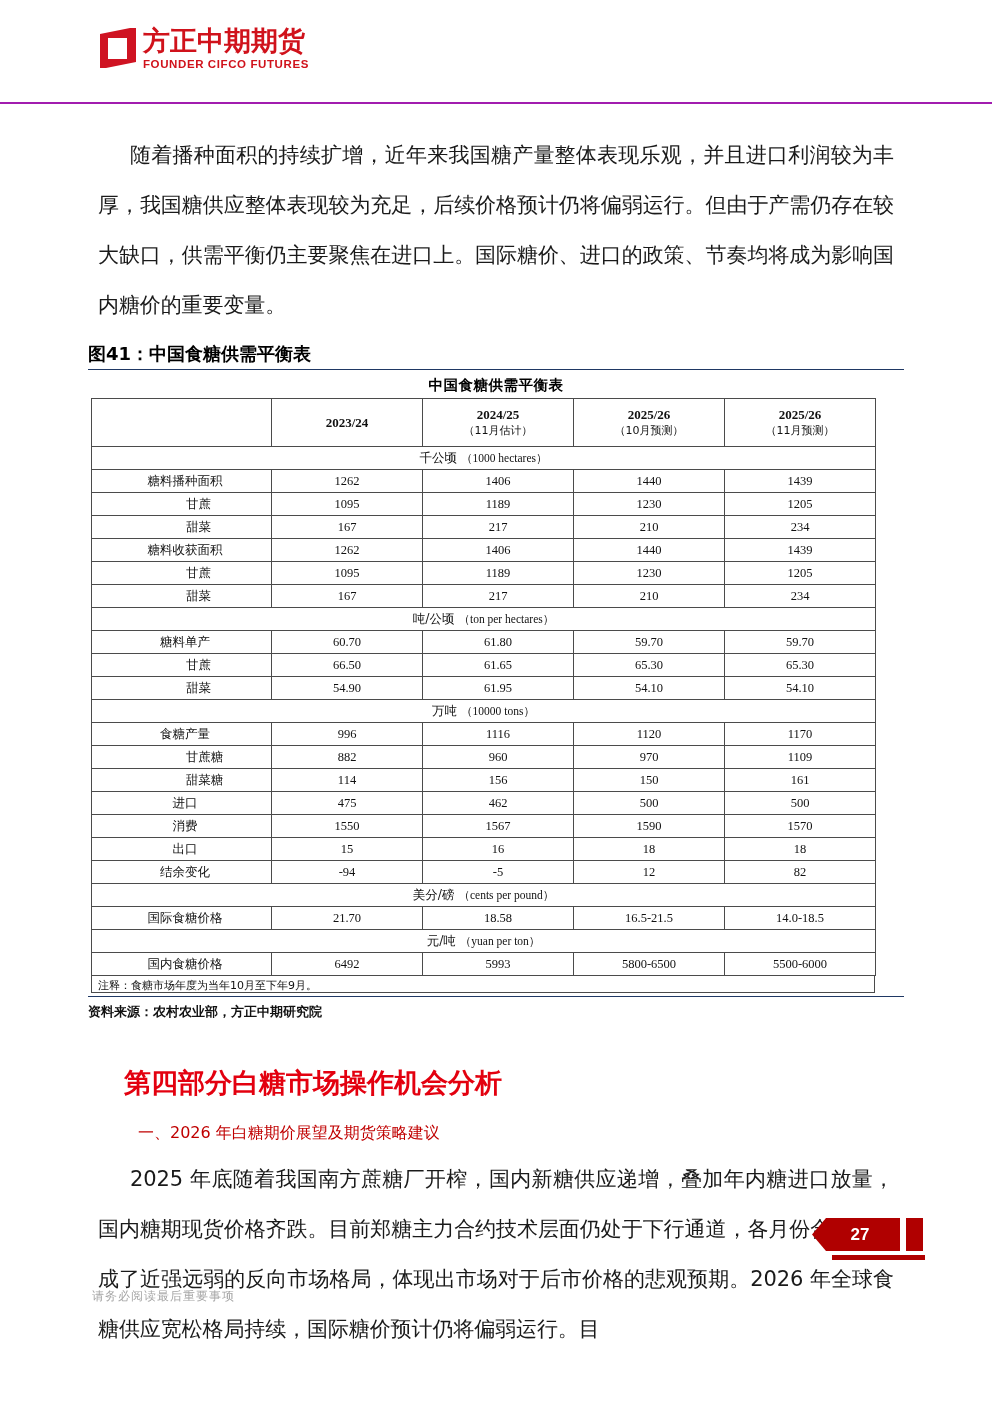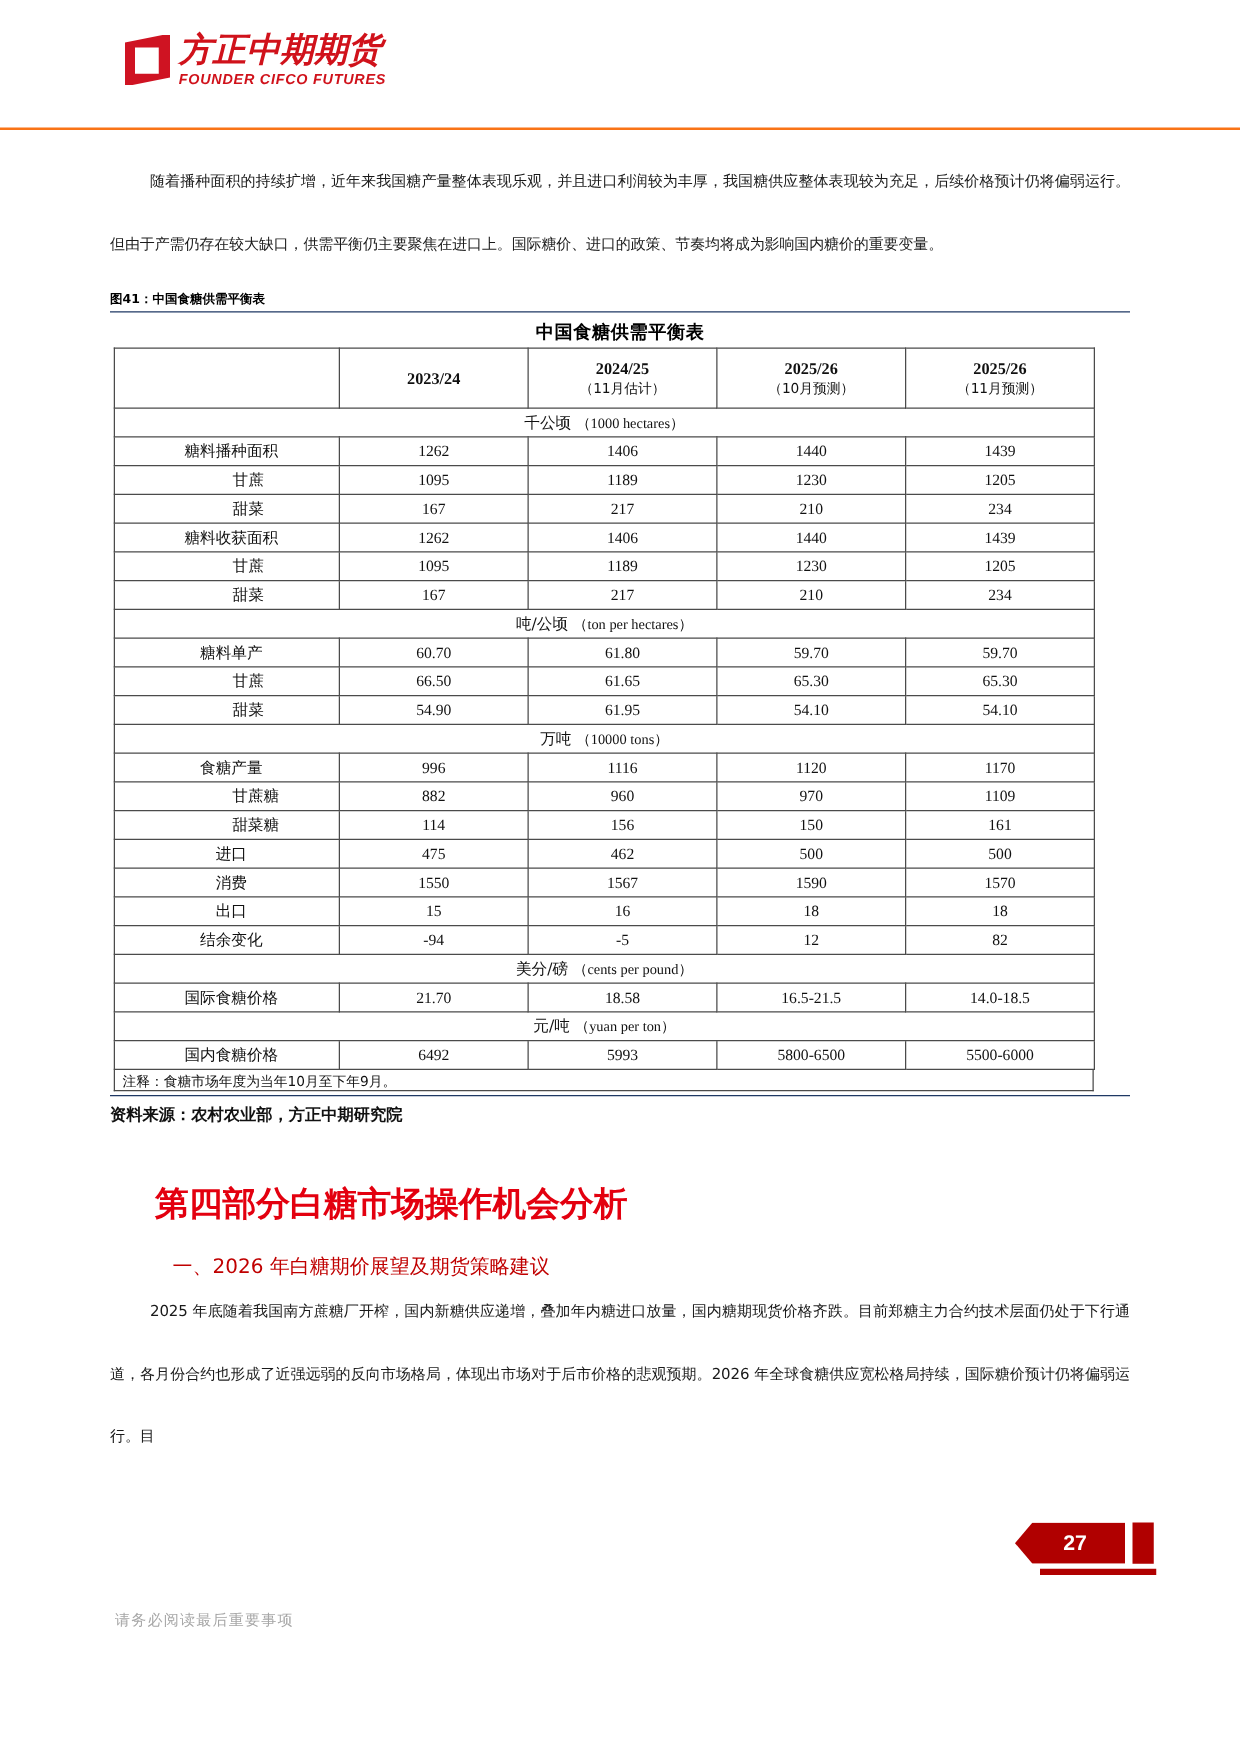--- a/index.html
+++ b/index.html
@@ -16,22 +16,21 @@
     overflow: hidden;
   }
 
   
   .page-header {
     position: absolute;
     top: 0; left: 0;
     width: 992px;
     height: 104px;
     box-sizing: border-box;
-    border-bottom: 2px solid #f97316;
-    font-style: italic;
+    border-bottom: 2px solid #a21caf;
   }
   .logo-block {
     position: absolute;
     left: 100px;
     top: 26px;
     display: flex;
     align-items: flex-start;
   }
   .logo-mark {
     width: 36px;
@@ -88,33 +87,33 @@
   
   .content {
     position: absolute;
     left: 88px;
     top: 120px;
     width: 816px;
   }
 
   p.body-par {
     font-family: "DejaVu Sans", sans-serif;
-    font-size: 12px;
+    font-size: 21px;
     line-height: 50px;
-    margin: 0;
+    margin: 10px;
     text-align: justify;
     text-indent: 32px;
     color: #1a1a1a;
     letter-spacing: -0.1px;
   }
 
   .fig-caption {
     margin-top: 12px;
     font-family: "DejaVu Sans", sans-serif;
-    font-size: 10px;
+    font-size: 18px;
     font-weight: bold;
     color: #000;
     padding-bottom: 3px;
     border-bottom: 1.6px solid #1f3864;
     width: 816px;
     box-sizing: border-box;
   }
 
   
   .table-title {

